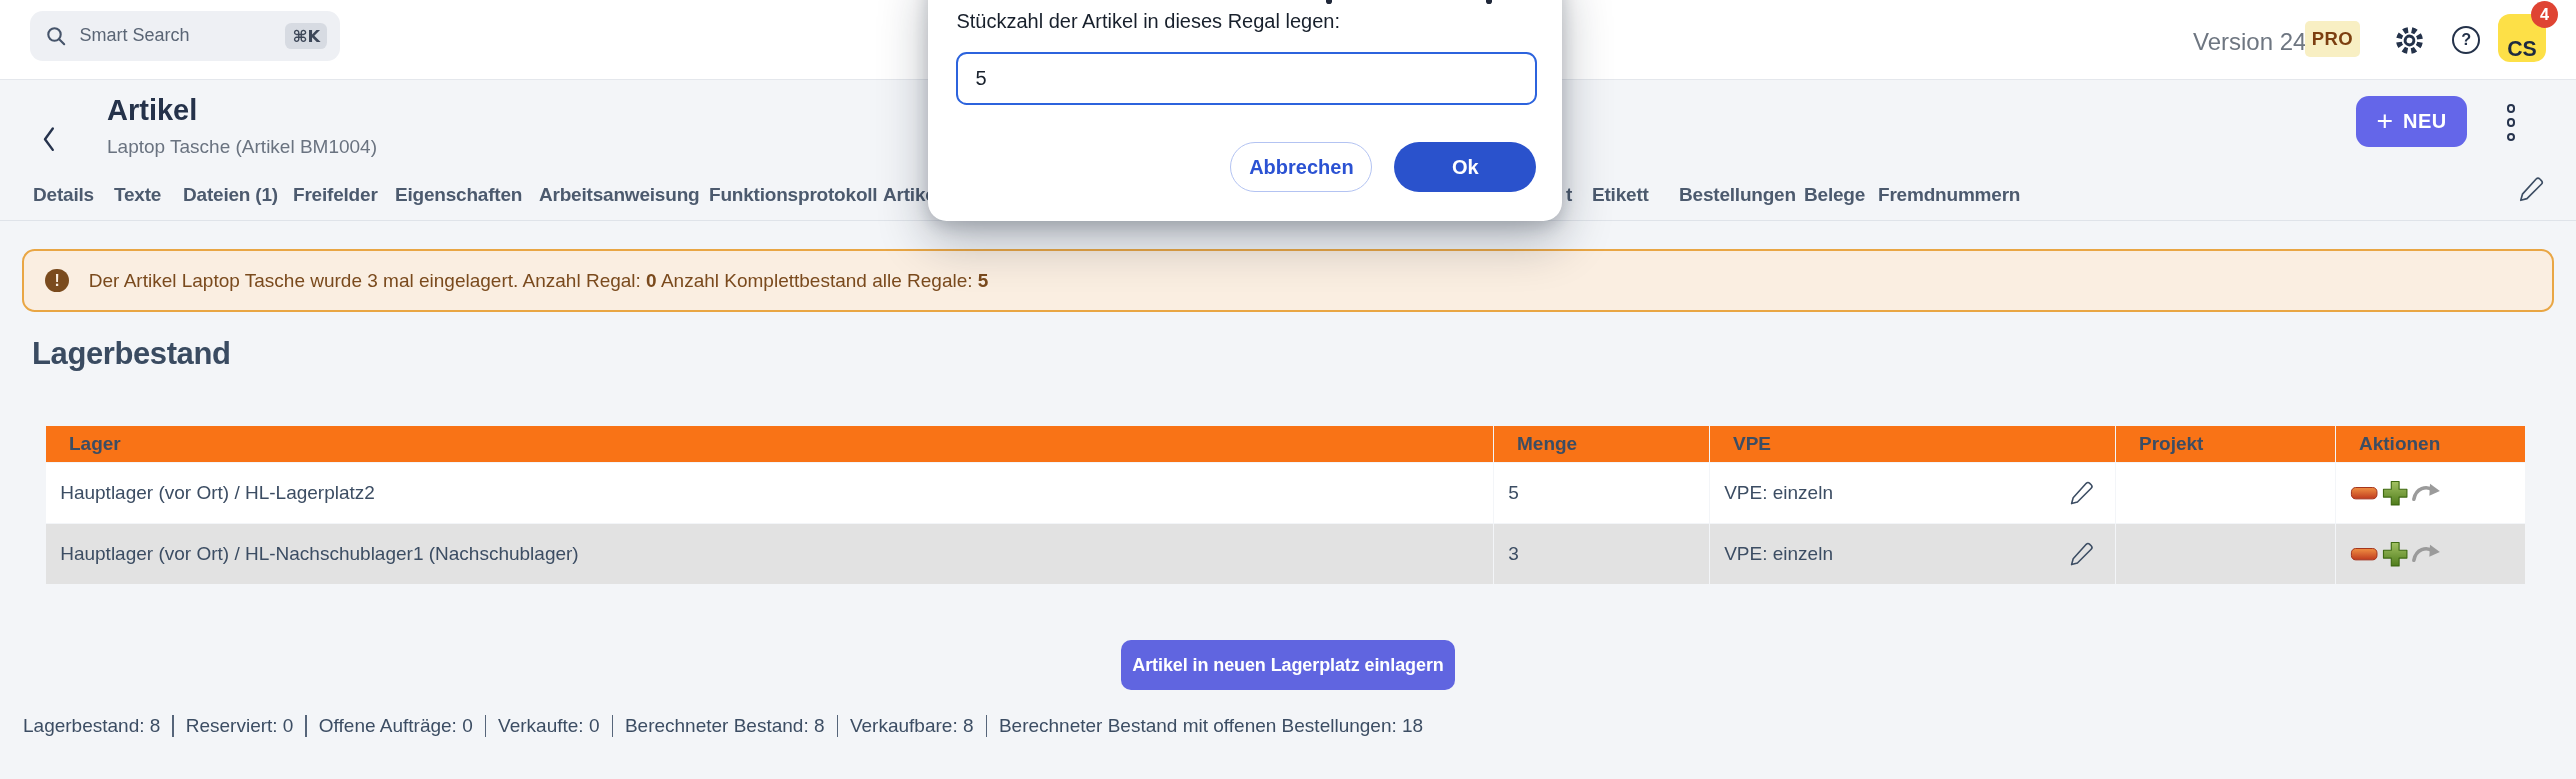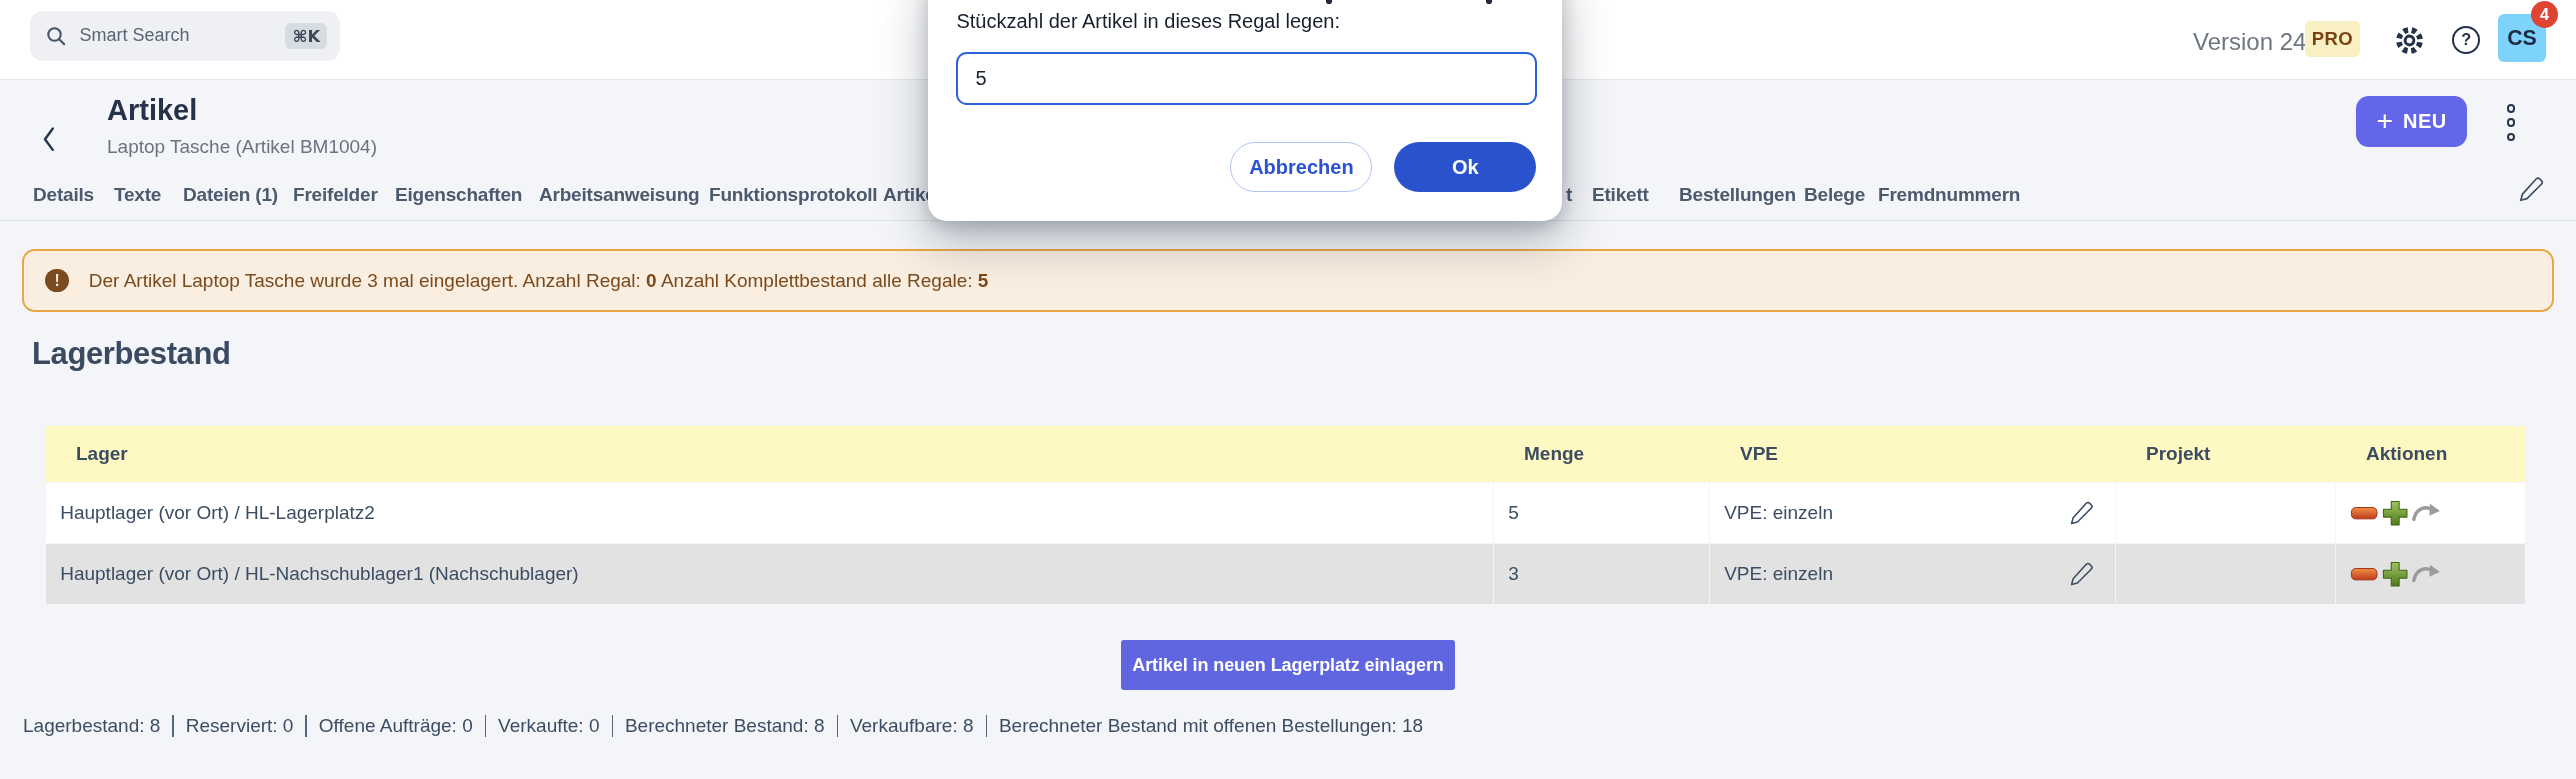--- a/index.html
+++ b/index.html
@@ -16,21 +16,21 @@
   .topbar { left: 0; top: 0; width: 2576px; height: 80px; background: #ffffff; border-bottom: 1.4px solid #e4e7ec; z-index: 5; }
   .search-pill { left: 30px; top: 10.7px; width: 310px; height: 50px; background: #eef0f4; border-radius: 12.8px; display: flex; align-items: center; cursor: pointer; }
   .search-pill .mag { margin-left: 14.2px; display: flex; }
   .search-pill .ph { margin-left: 11.4px; font-size: 18px; color: #5a6575; }
   .kbd-chip { position: absolute; right: 12.8px; top: 12.8px; height: 25.6px; padding: 0 7.1px; background: #d7dbe2; border-radius: 6.4px; display: flex; align-items: center; font-family: "DejaVu Sans", sans-serif; font-size: 16.3px; font-weight: 600; color: #3d4758; }
   .version { left: 2193px; top: 28.4px; font-size: 24px; color: #6e7681; }
   .pro-badge { left: 2305px; top: 21.3px; width: 55px; height: 36px; background: #f8efc3; border-radius: 5px; display: flex; align-items: center; justify-content: center; font-size: 18.5px; font-weight: bold; color: #7c3f10; letter-spacing: 0.4px; }
   .icon-btn { display: flex; align-items: center; justify-content: center; cursor: pointer; }
   .gear { left: 2393px; top: 23.5px; width: 33px; height: 33px; }
   .help { left: 2452px; top: 25.6px; width: 28.4px; height: 28.4px; border: 2.1px solid #24324a; border-radius: 50%; font-size: 16.3px; font-weight: bold; color: #24324a; }
-  .avatar { left: 2498px; top: 14.2px; width: 48px; height: 48px; background: #7dd3fc; border-radius: 6px; display: flex; align-items: center; justify-content: center; font-size: 21.3px; font-weight: bold; color: #1d2a40; cursor: pointer; }
+  .avatar { left: 2498px; top: 14.2px; width: 48px; height: 48px; background: #fde047; border-radius: 12px; display: flex; align-items: flex-end; justify-content: center; font-size: 21.3px; font-weight: bold; color: #1d2a40; cursor: pointer; }
   .notif-badge { left: 2531px; top: 1.4px; width: 27px; height: 27px; background: #df4433; border-radius: 50%; display: flex; align-items: center; justify-content: center; font-size: 16.3px; font-weight: bold; color: #fff; z-index: 6; }
 
   
   .back-btn { left: 40px; top: 124px; width: 21.3px; height: 30px; cursor: pointer; display: flex; align-items: center; }
   .page-title { left: 107px; top: 94px; font-size: 29px; font-weight: bold; color: #25324a; }
   .page-subtitle { left: 107px; top: 136px; font-size: 19px; color: #6a7380; }
   .neu-btn { left: 2356px; top: 96px; width: 111px; height: 51px; background: #6466e9; border: none; border-radius: 12.8px; display: flex; align-items: center; justify-content: center; gap: 10px; cursor: pointer; }
   .neu-btn .plus { color: #fff; font-size: 28.4px; font-weight: 300; line-height: 28.4px; margin-top: -2.8px; }
   .neu-btn .lbl { color: #fff; font-size: 20px; font-weight: bold; letter-spacing: 0.4px; }
   .kebab { left: 2503px; top: 104px; width: 15.6px; height: 37px; display: flex; flex-direction: column; align-items: center; justify-content: space-between; cursor: pointer; }
@@ -57,30 +57,30 @@
 
   
   .alert { left: 22px; top: 249px; width: 2532px; height: 63px; background: #faeee1; border: 2.1px solid #e9a644; border-radius: 12.8px; display: flex; align-items: center; }
   .alert-icon { margin-left: 21.3px; width: 23.5px; height: 23.5px; background: #7a4b1e; border-radius: 50%; display: flex; align-items: center; justify-content: center; color: #faeee1; font-size: 15.6px; font-weight: bold; flex: none; }
   .alert-text { margin-left: 20px; font-size: 19px; color: #7a4a1d; }
   .alert-text b { font-weight: bold; }
 
   
   .section-title { left: 32px; top: 336px; font-size: 31px; font-weight: bold; color: #3a4b61; letter-spacing: -0.4px; }
   .stock-table { left: 45px; top: 425px; width: 2481px; border-collapse: separate; border-spacing: 1.4px; }
-  .stock-table th { background: #fef9c3; height: 56px; text-align: left; padding-left: 30px; font-size: 19px; font-weight: bold; color: #3c4d63; }
+  .stock-table th { background: #f97316; height: 36px; text-align: left; padding-left: 23px; font-size: 19px; font-weight: bold; color: #3c4d63; }
   .stock-table td { height: 60px; padding-left: 14.2px; font-size: 19px; color: #3c4d63; position: relative; }
   .stock-table tr.row-a td { background: #ffffff; }
   .stock-table tr.row-b td { background: #e2e2e2; }
   .cell-edit { position: absolute; right: 20px; top: 50%; transform: translateY(-50%); width: 27px; height: 27px; background: none; border: none; cursor: pointer; padding: 0; }
   .row-actions { display: flex; align-items: center; gap: 2.1px; }
   .act-btn { background: none; border: none; padding: 0; cursor: pointer; display: flex; align-items: center; }
 
   
-  .einlagern-btn { left: 50%; transform: translateX(-50%); top: 640px; width: 334px; height: 50px; background: #6065e0; border: none; border-radius: 3px; color: #ffffff; font-family: "Liberation Sans", sans-serif; font-size: 18px; font-weight: bold; letter-spacing: -0.1px; cursor: pointer; }
+  .einlagern-btn { left: 50%; transform: translateX(-50%); top: 640px; width: 334px; height: 50px; background: #6065e0; border: none; border-radius: 10px; color: #ffffff; font-family: "Liberation Sans", sans-serif; font-size: 18px; font-weight: bold; letter-spacing: -0.1px; cursor: pointer; }
   .stock-footer { left: 23px; top: 711px; height: 30px; display: flex; align-items: center; font-size: 19px; color: #3c4d63; white-space: nowrap; }
   .stock-footer .sep { width: 1.4px; height: 21.3px; background: #56657a; margin: 0 12px; }
 
   
   .modal { left: 928px; top: -33px; width: 634px; height: 254px; background: #ffffff; border-radius: 18.5px; box-shadow: 0 18.5px 50px rgba(18, 26, 43, 0.30), 0 4.3px 15.6px rgba(18, 26, 43, 0.18); z-index: 50; }
   .cutoff-desc { position: absolute; top: 27px; width: 6.4px; height: 10px; background: #20283a; border-radius: 0 0 2.8px 2.8px; }
   .cutoff-desc.d1 { left: 398px; }
   .cutoff-desc.d2 { left: 558px; }
   .modal-label { position: absolute; left: 28.4px; top: 43px; font-size: 20px; color: #18202c; }
   .modal-input { position: absolute; left: 28.4px; top: 85px; width: 581px; height: 53px; border: 2.8px solid #2c63dd; border-radius: 10.7px; background: #fff; padding: 0 17px; font-family: "Liberation Sans", sans-serif; font-size: 20px; color: #18202c; outline: none; }

